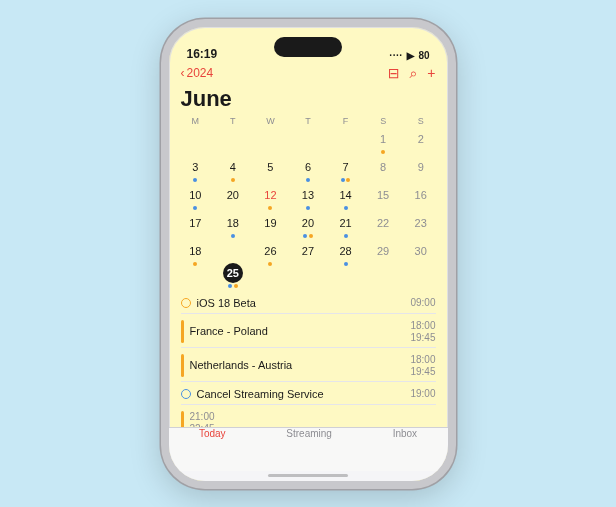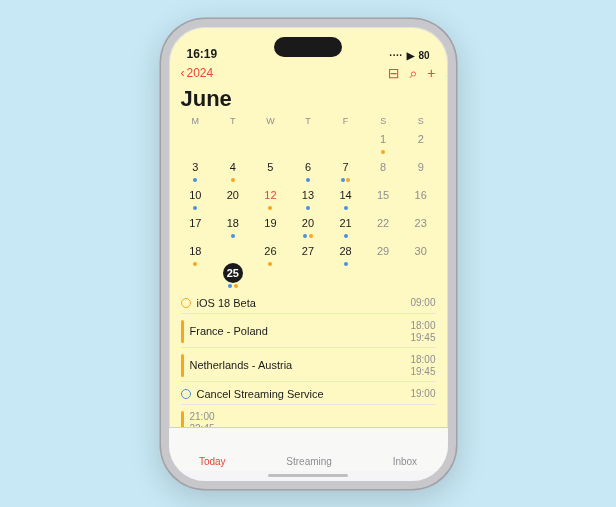--- a/index.html
+++ b/index.html
@@ -218,21 +218,21 @@
     }
     .event-time {
       font-size: 10px;
       color: #8e8e93;
       font-weight: 400;
     }
     
     .tab-bar {
       height: 44px;
       display: flex;
-      align-items: flex-end;
+      align-items: flex-start;
       justify-content: space-around;
       background: rgba(248,248,250,0.95);
       border-top: 0.5px solid #d0d0d5;
       flex-shrink: 0;
       padding-bottom: 4px;
     }
     .tab-item {
       display: flex;
       flex-direction: column;
       align-items: center;

